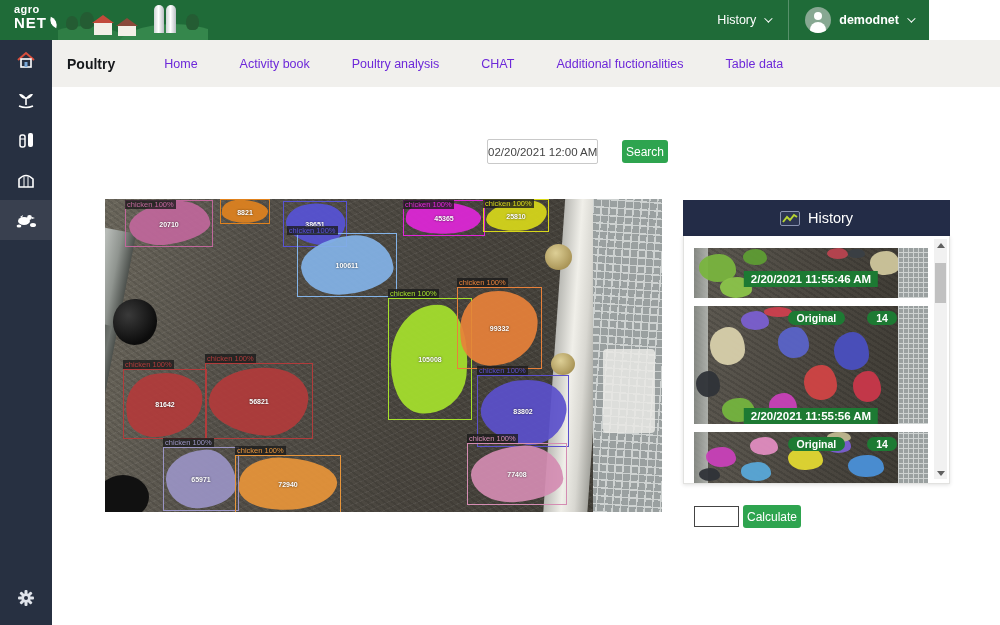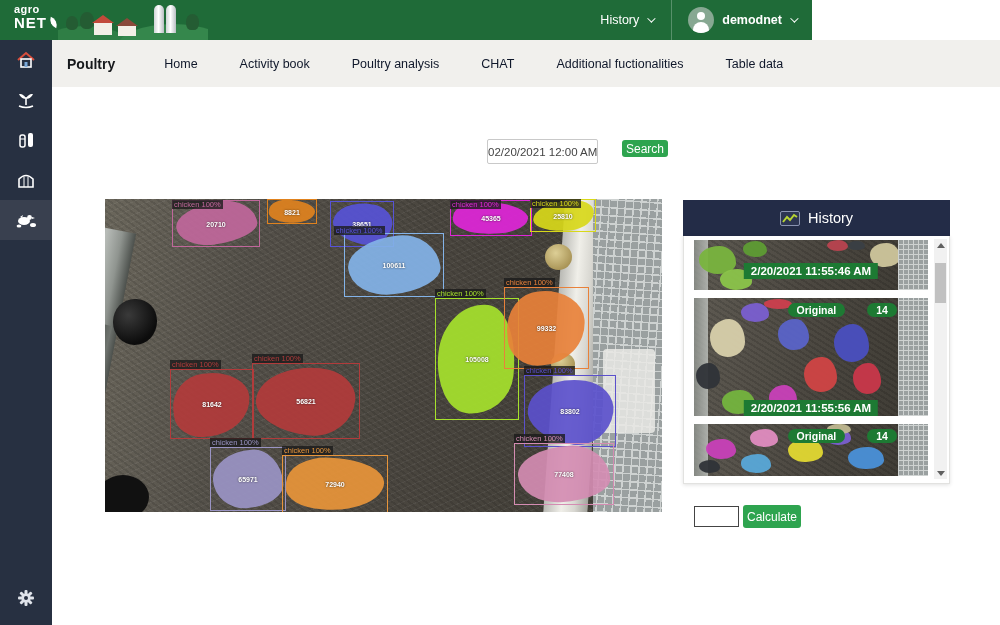--- a/index.html
+++ b/index.html
@@ -1,21 +1,21 @@
 <!DOCTYPE html>
 <html style="--header-green: #1f6b38; --sidebar-navy: #273041; --panel-navy: #232c47; --accent: #2ea44f; --badge-green: #1d7a33; --tab-underline: #1e7e34;"><head>
 <meta charset="utf-8">
 <style>
   * { margin:0; padding:0; box-sizing:border-box; }
   html,body { width:1000px; height:625px; overflow:hidden; }
   body { font-family:"Liberation Sans", sans-serif; background:#fff; }
   .app { position:relative; width:1000px; height:625px; background:#fff; overflow:hidden; }
 
   
-  .header { position:absolute; left:0; top:0; width:812px; height:40px; background:var(--header-green,#1f6b38); z-index:30; }
+  .header { position:absolute; left:0; top:0; width:929px; height:40px; background:var(--header-green,#1f6b38); z-index:30; }
   .logo { position:absolute; left:14px; top:4px; color:#fff; line-height:1; cursor:pointer; }
   .logo .l1 { font-size:11px; font-weight:bold; letter-spacing:.5px; }
   .logo .l2 { font-size:15px; font-weight:bold; letter-spacing:1px; display:flex; align-items:center; gap:2px;}
   .leaf { width:9px; height:9px; background:#fff; border-radius:0 100% 0 100%; transform:rotate(20deg); display:inline-block; }
   .farm { position:absolute; left:58px; top:0; width:150px; height:40px; overflow:hidden; }
   .hill { position:absolute; background:#2e7d44; border-radius:50%; }
   .tree { position:absolute; background:#245c33; border-radius:50% 50% 40% 40%; }
   .house { position:absolute; background:#f3efe6; }
   .roof { position:absolute; width:0; height:0; border-left:11px solid transparent; border-right:11px solid transparent; border-bottom:8px solid #c24a3a; }
   .silo { position:absolute; background:linear-gradient(90deg,#cfd3d6,#ffffff 45%,#b9bec3); border-radius:5px 5px 0 0; }
@@ -31,29 +31,29 @@
 
   
   .sidebar { position:absolute; left:0; top:40px; width:52px; height:585px; background:var(--sidebar-navy,#273041); z-index:25; }
   .side-item { width:52px; height:40px; display:flex; align-items:center; justify-content:center; cursor:pointer; }
   .side-item.active { background:#39404f; }
   .side-gear { position:absolute; bottom:10px; left:0; width:52px; height:34px; display:flex; align-items:center; justify-content:center; cursor:pointer; }
 
   
   .nav { position:absolute; left:52px; top:40px; width:948px; height:47px; background:#f1f0ed; display:flex; align-items:stretch; padding-left:15px; z-index:20; }
   .nav-section { display:flex; align-items:center; font-size:14px; font-weight:bold; color:#17191c; padding:0 14px 0 0; margin-right:14px; }
-  .tab { display:flex; align-items:center; font-size:12.5px; color:#0f172a; padding:0 21px; cursor:pointer; position:relative; }
+  .tab { display:flex; align-items:center; font-size:12.5px; color:#6d28d9; padding:0 21px; cursor:pointer; position:relative; }
   .tab.active { color:#24262a; font-weight:bold; }
   .tab.active::after { content:""; position:absolute; left:14px; right:14px; bottom:3px; height:3px; background:var(--tab-underline,#1e7e34); }
 
   
   .select { position:absolute; left:365px; top:139px; width:103px; height:25px; background:#fff; border:1px solid #b6b6b6; border-radius:2px; font-size:12px; color:#333; display:flex; align-items:center; justify-content:space-between; padding:0 9px; cursor:pointer; }
   .dt-input { position:absolute; left:487px; top:139px; width:111px; height:25px; background:#fff; border:1px solid #c9c9c9; border-radius:2px; font-size:11.5px; color:#444; text-align:center; font-family:"Liberation Sans",sans-serif; }
   .btn-green { background:var(--accent,#2ea44f); color:#fff; border:none; border-radius:3px; font-size:12px; font-family:"Liberation Sans",sans-serif; cursor:pointer; }
-  .search-btn { position:absolute; left:622px; top:140px; width:46px; height:17px; }
+  .search-btn { position:absolute; left:622px; top:140px; width:46px; height:23px; }
 
   
   .scene { position:absolute; left:105px; top:199px; width:557px; height:313px; background:
       repeating-linear-gradient(37deg, rgba(0,0,0,.10) 0 2px, transparent 2px 5px),
       repeating-linear-gradient(-24deg, rgba(255,255,255,.05) 0 1px, transparent 1px 6px),
       linear-gradient(100deg,#6b675c 0%, #55514a 25%, #4a463f 55%, #403d36 100%);
     overflow:hidden; z-index:5; }
   .rail-left { position:absolute; left:-14px; top:26px; width:46px; height:360px; transform:rotate(11deg); transform-origin:top left;
       background:linear-gradient(90deg,#5d625e,#b9bdb9 35%,#8f948f 70%,#4c504c); }
   .rail-left2 { position:absolute; left:-22px; top:120px; width:30px; height:260px; transform:rotate(14deg); transform-origin:top left;
@@ -61,21 +61,21 @@
   .bucket { position:absolute; left:8px; top:100px; width:44px; height:46px; border-radius:50% 48% 52% 50%; background:radial-gradient(circle at 35% 35%, #3a3a3a, #0c0c0c 70%); }
   .blob-dark-bl { position:absolute; left:-8px; top:276px; width:52px; height:44px; border-radius:50%; background:#111; }
   .rail-right { position:absolute; left:449px; top:-12px; width:44px; height:345px; transform:rotate(4deg);
       background:linear-gradient(90deg,#b9b9b4,#f0efe9 40%,#d8d7d1 70%,#a3a39d); }
   .cage { position:absolute; left:488px; top:0; width:69px; height:313px; background-color:#9aa0a0;
       background-image:repeating-linear-gradient(4deg, #ced2d1 0 1.5px, rgba(0,0,0,0) 1.5px 8px),
                        repeating-linear-gradient(94deg, #ced2d1 0 1.5px, rgba(0,0,0,0) 1.5px 8px); }
   .cage-equip { position:absolute; left:498px; top:150px; width:52px; height:84px; background:linear-gradient(#ececе8,#e8e8e4); background:#e9e9e5; border-radius:4px; opacity:.85; }
   .feeder { position:absolute; border-radius:50%; background:radial-gradient(circle at 40% 35%, #ddcf96, #a89355 75%); }
 
-  .det { position:absolute;margin-left:47px; }
+  .det { position:absolute; }
   .det-box { position:absolute; inset:0; border:1.5px solid; }
   .det-blob { position:absolute; }
   .det-label { position:absolute; font-size:7.5px; line-height:9px; padding:0 2px; background:rgba(25,25,25,.78); white-space:nowrap; z-index:3; }
   .det-num { position:absolute; color:#fff; font-size:7px; font-weight:bold; z-index:3; text-shadow:0 0 2px rgba(0,0,0,.7); transform:translate(-50%,-50%); }
 
   
   .hist-header { position:absolute; left:683px; top:200px; width:267px; height:36px; background:var(--panel-navy,#232c47); display:flex; align-items:center; justify-content:center; gap:8px; color:#fff; font-size:14.5px; z-index:10; }
   .hist-icon { width:20px; height:15px; border:1px solid #8a93b0; border-radius:2px; display:flex; align-items:center; justify-content:center; background:#2c3552; }
   .hist-body { position:absolute; left:683px; top:236px; width:267px; height:248px; background:#fff; border:1px solid #e2e2e0; border-top:none; box-shadow:0 1px 4px rgba(0,0,0,.12); z-index:10; overflow:hidden; }
   .hist-list { position:absolute; left:10px; top:4px; width:234px; }
@@ -309,21 +309,21 @@
   <div class="hist-header">
     <span class="hist-icon">
       <svg width="16" height="11" viewBox="0 0 16 11">
           <polyline points="1,9 5,4 8,7 12,2 15,4" fill="none" stroke="#b7d432" stroke-width="2"></polyline>
         </svg>
     </span>
     <span>History</span>
   </div>
   <div class="hist-body">
     <div class="hist-list" id="hist-list">
-        <div class="thumb" style="height: 50px;">
+        <div class="thumb" style="height: 50px; margin-top: 8px;">
           <div class="t-rail"></div>
           <div class="t-blob" style="left: 2%; top: 12%; width: 16%; height: 55%; background: rgb(121, 180, 62);"></div>
           <div class="t-blob" style="left: 11%; top: 58%; width: 14%; height: 42%; background: rgb(139, 196, 74);"></div>
           <div class="t-blob" style="left: 21%; top: 2%; width: 10%; height: 32%; background: rgb(94, 156, 52);"></div>
           <div class="t-blob" style="left: 75%; top: 6%; width: 13%; height: 48%; background: rgb(207, 198, 156);"></div>
           <div class="t-blob" style="left: 57%; top: 0%; width: 9%; height: 22%; background: rgb(184, 67, 79);"></div>
           <div class="t-blob" style="left: 66%; top: 2%; width: 7%; height: 18%; background: rgb(58, 63, 69);"></div>
           <div class="t-cage"></div>
           <span class="ts-badge" style="top: 46%;">2/20/2021 11:55:46 AM</span>
         </div>

